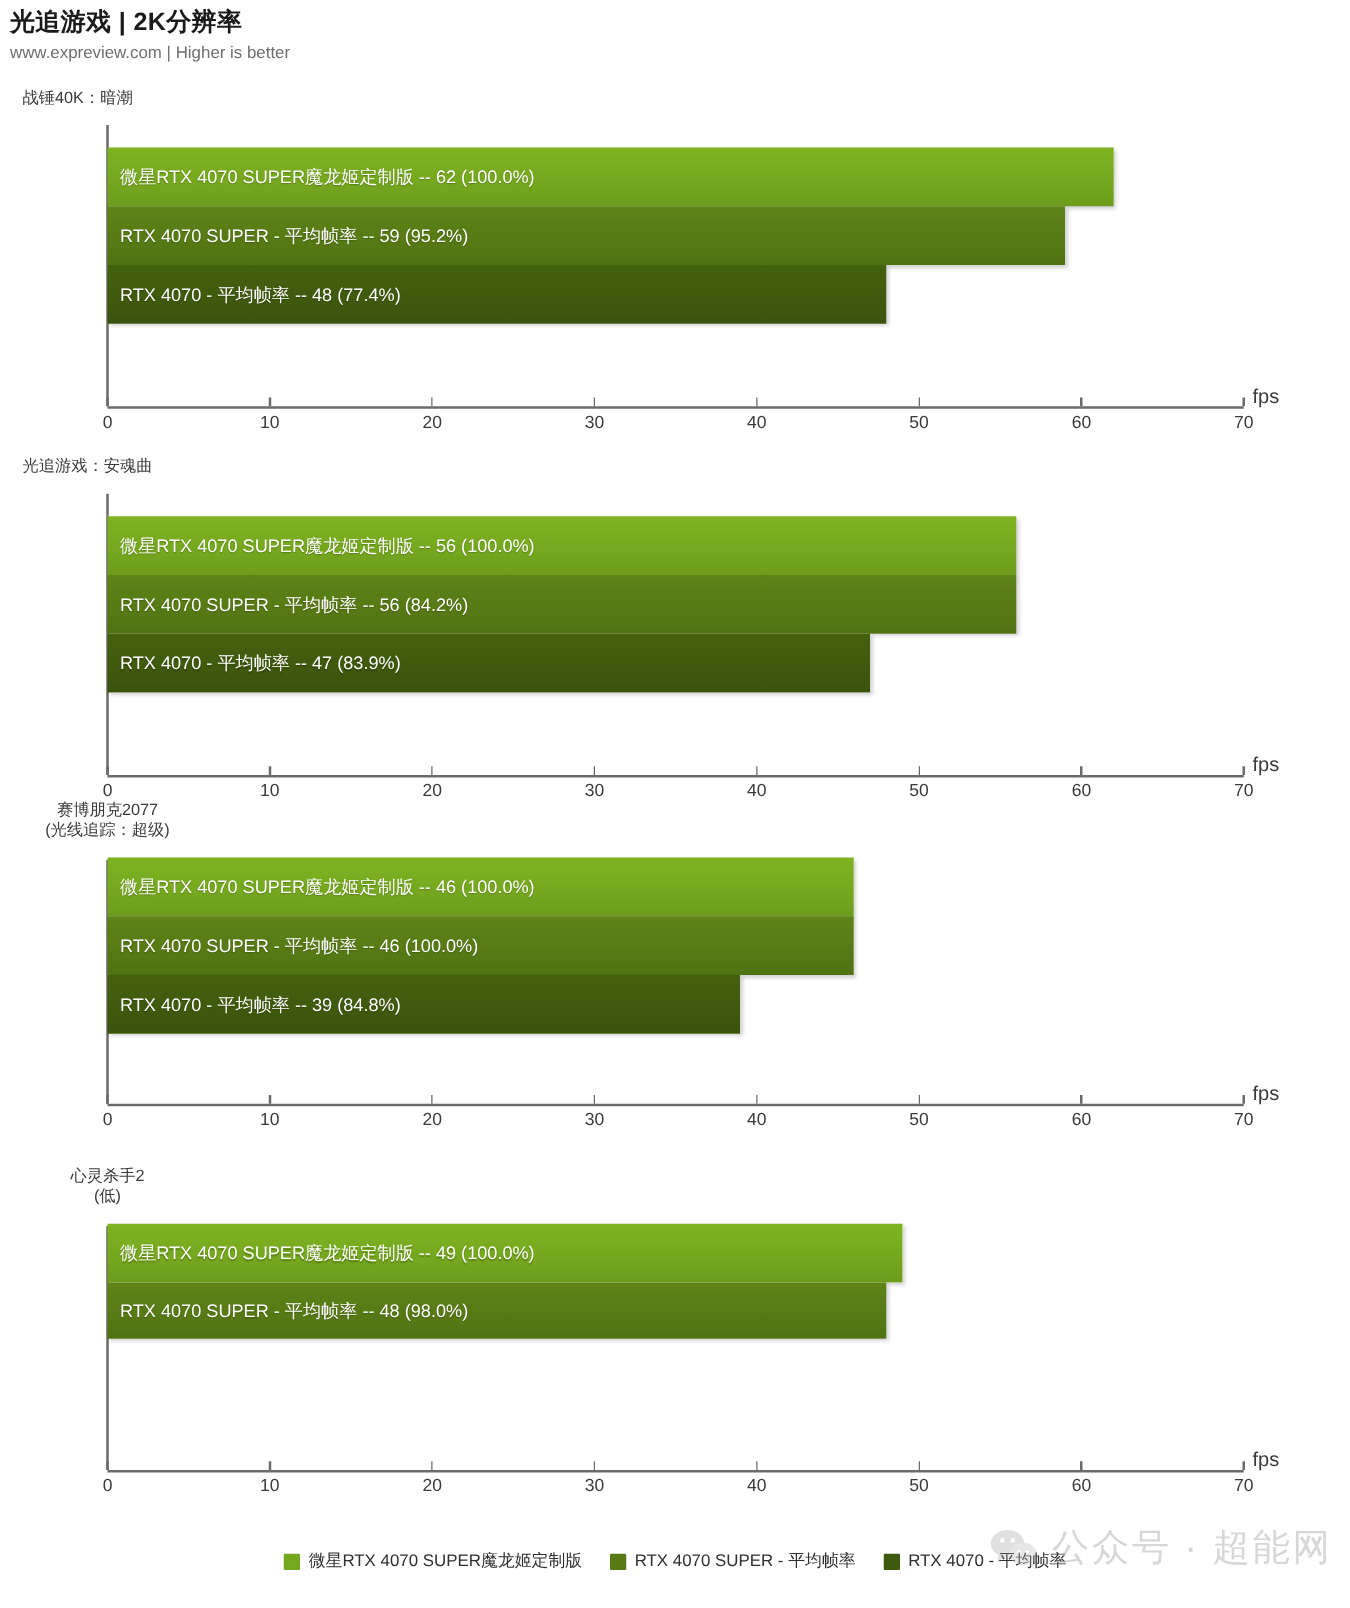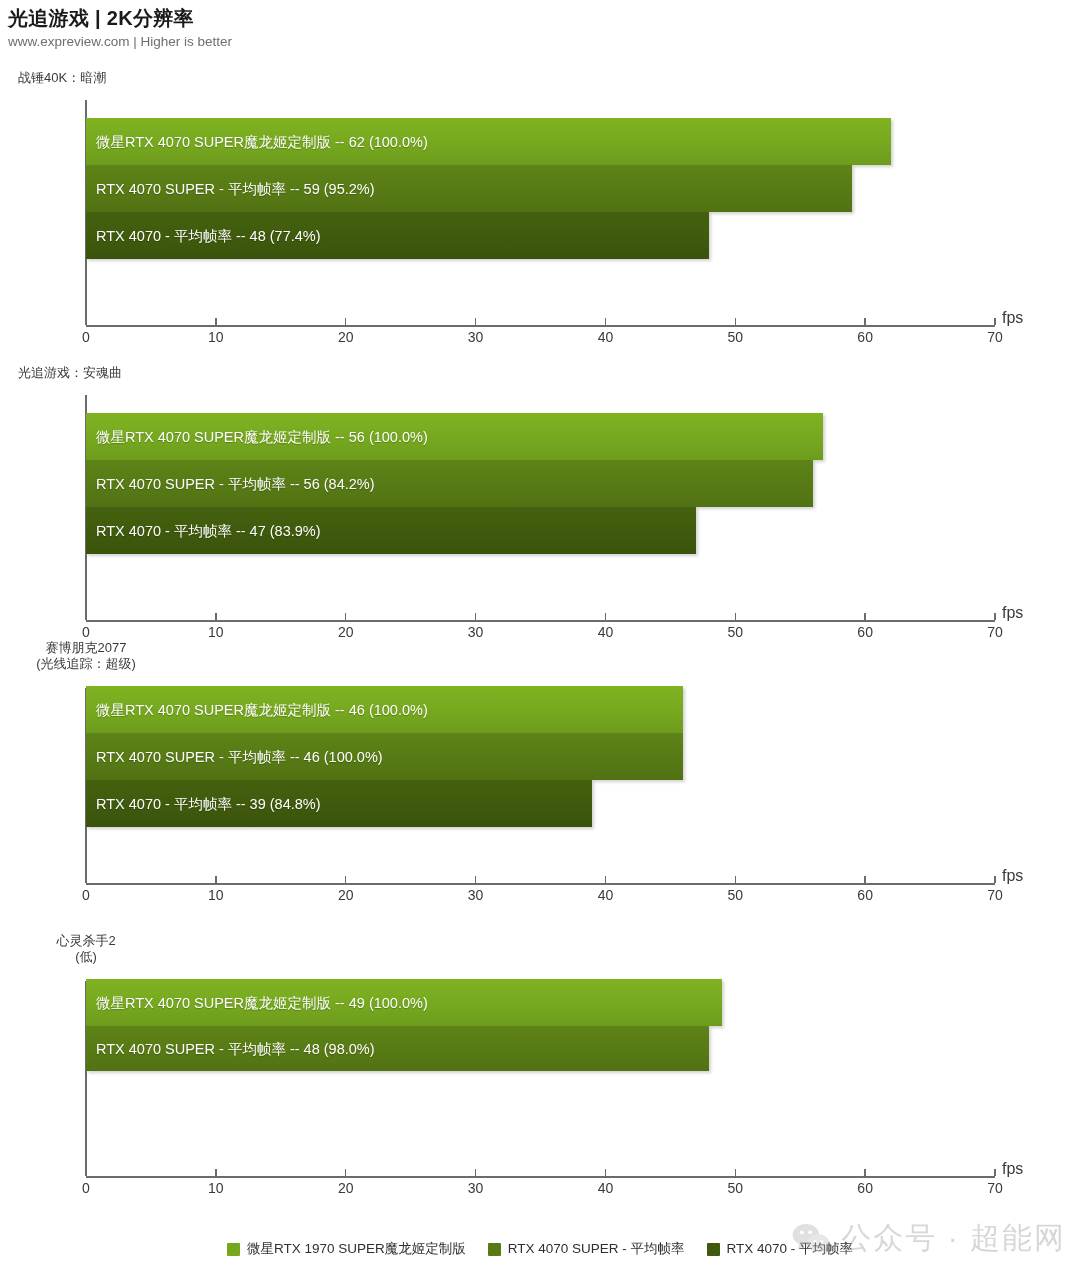--- a/index.html
+++ b/index.html
@@ -238,21 +238,21 @@
         <div class="tick" style="left: calc(100% - 0.7px);"></div>
         <div class="tick-label" style="left: 100%;">70</div>
         <div class="axis-unit">fps</div>
       </div>
     </div>
     <div class="chart-block" style="top: 365px; height: 295px;">
       <div class="chart-title" style="top: 0px;"><div>光追游戏：安魂曲</div></div>
       <div class="plot" style="top: 30px; height: 225px;">
         <div class="yaxis"></div>
         <div class="bars" style="top: 18px;">
-          <div class="bar-row" style="height: 47px; padding-left: 12px;">
+          <div class="bar-row" style="height: 47px;">
             <div class="bar s0" style="width: 80%;"></div>
             <div class="bar-label">微星RTX 4070 SUPER魔龙姬定制版  --  56 (100.0%)</div>
           </div>
           <div class="bar-row" style="height: 47px;">
             <div class="bar s1" style="width: 80%;"></div>
             <div class="bar-label">RTX 4070 SUPER - 平均帧率  --  56 (84.2%)</div>
           </div>
           <div class="bar-row" style="height: 47px;">
             <div class="bar s2" style="width: 67.1429%;"></div>
             <div class="bar-label">RTX 4070 - 平均帧率  --  47 (83.9%)</div>
@@ -354,21 +354,21 @@
         <div class="tick" style="left: calc(100% - 0.7px);"></div>
         <div class="tick-label" style="left: 100%;">70</div>
         <div class="axis-unit">fps</div>
       </div>
     </div>
   </div>
 
 <div class="legend" id="legend-root">
     <div class="legend-item">
       <span class="legend-swatch" style="background: rgb(118, 168, 31);"></span>
-      <span>微星RTX 1970 SUPER魔龙姬定制版</span>
+      <span>微星RTX 4070 SUPER魔龙姬定制版</span>
     </div>
     <div class="legend-item">
       <span class="legend-swatch" style="background: rgb(87, 122, 21);"></span>
       <span>RTX 4070 SUPER - 平均帧率</span>
     </div>
     <div class="legend-item">
       <span class="legend-swatch" style="background: rgb(63, 90, 13);"></span>
       <span>RTX 4070 - 平均帧率</span>
     </div>
   </div>

